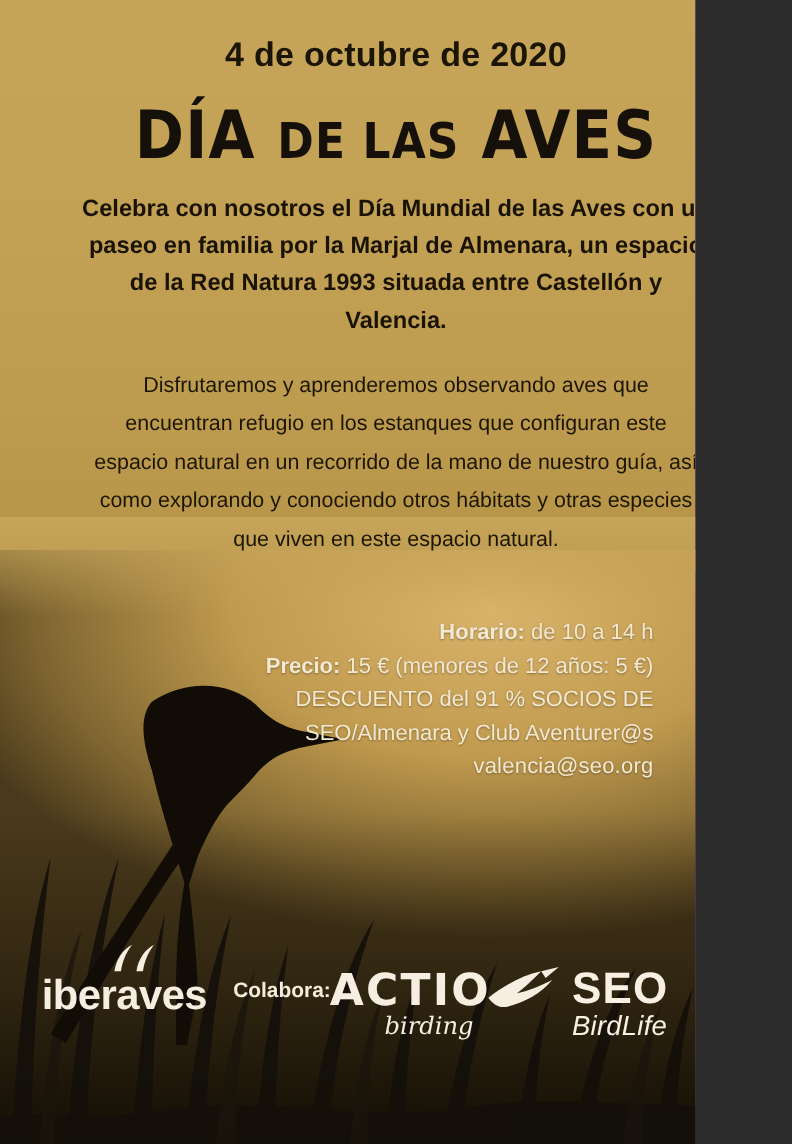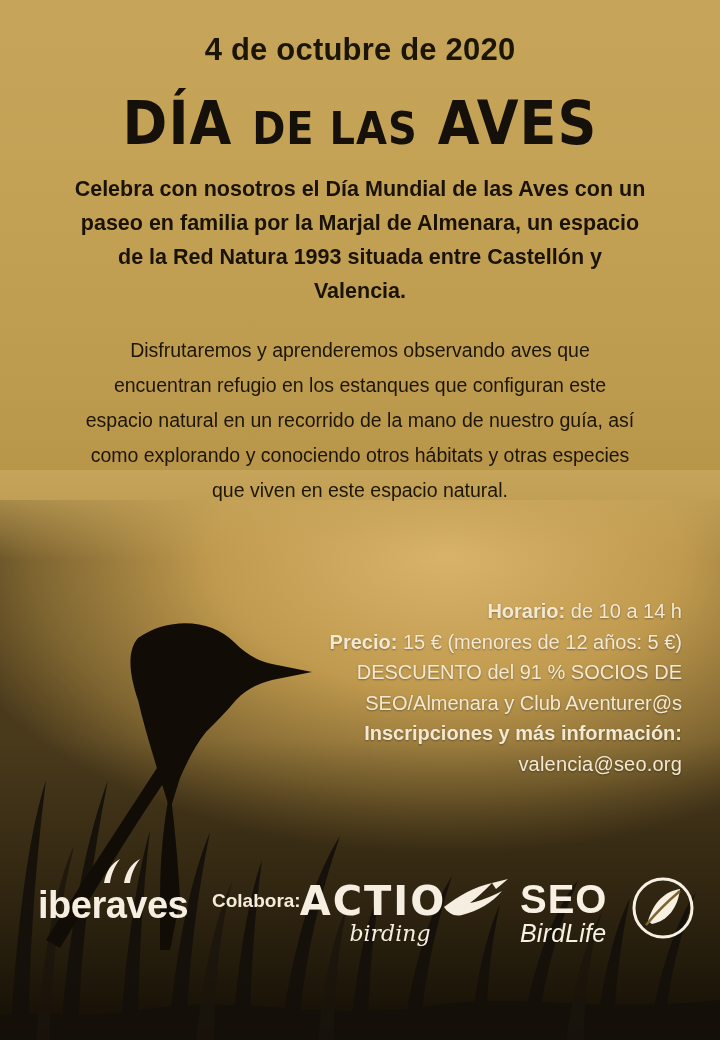--- a/index.html
+++ b/index.html
@@ -5,21 +5,21 @@
   html, body {
     margin: 0;
     padding: 0;
     background: #2b2b2b;
   }
   body {
     font-family: "Liberation Sans", sans-serif;
   }
   .poster {
     position: relative;
-    width: 720px;
+    width: 632px;
     height: 1040px;
     overflow: hidden;
     background: #8b5cf6;
   }
 
   
   .bg-top {
     position: absolute;
     left: 0; top: 0;
     width: 720px;
@@ -122,21 +122,20 @@
   .info {
     position: absolute;
     right: 38px;
     top: 560px;
     width: 430px;
     text-align: right;
     color: #f3e9d2;
     font-size: 20px;
     line-height: 30.5px;
     text-shadow: 0 1px 2px rgba(0,0,0,0.35);
-    margin-top: 36px;
   }
   .info b { font-weight: bold; }
   .info .line { white-space: nowrap; }
   .info .email { letter-spacing: 0.2px; }
 
   
   .colabora {
     position: absolute;
     left: 212px;
     top: 890px;
@@ -262,21 +261,20 @@
     <div class="line">
       <b>Horario:</b>
       <span>de 10 a 14 h</span>
     </div>
     <div class="line">
       <b>Precio:</b>
       <span>15 € (menores de 12 años: 5 €)</span>
     </div>
     <div class="line">DESCUENTO del 91 % SOCIOS DE</div>
     <div class="line">SEO/Almenara y Club Aventurer@s</div>
-    <div class="line"><b>Inscripciones y más información:</b></div>
     <div class="line email">valencia@seo.org</div>
   </div>
 
   <div class="colabora">Colabora:</div>
 
   <div class="logos">
 
     <div class="logo-iberaves">
       <svg width="52" height="26" viewBox="0 0 52 26" style="position:absolute;left:58px;top:-24px;">
         <g fill="#f6eee0">

